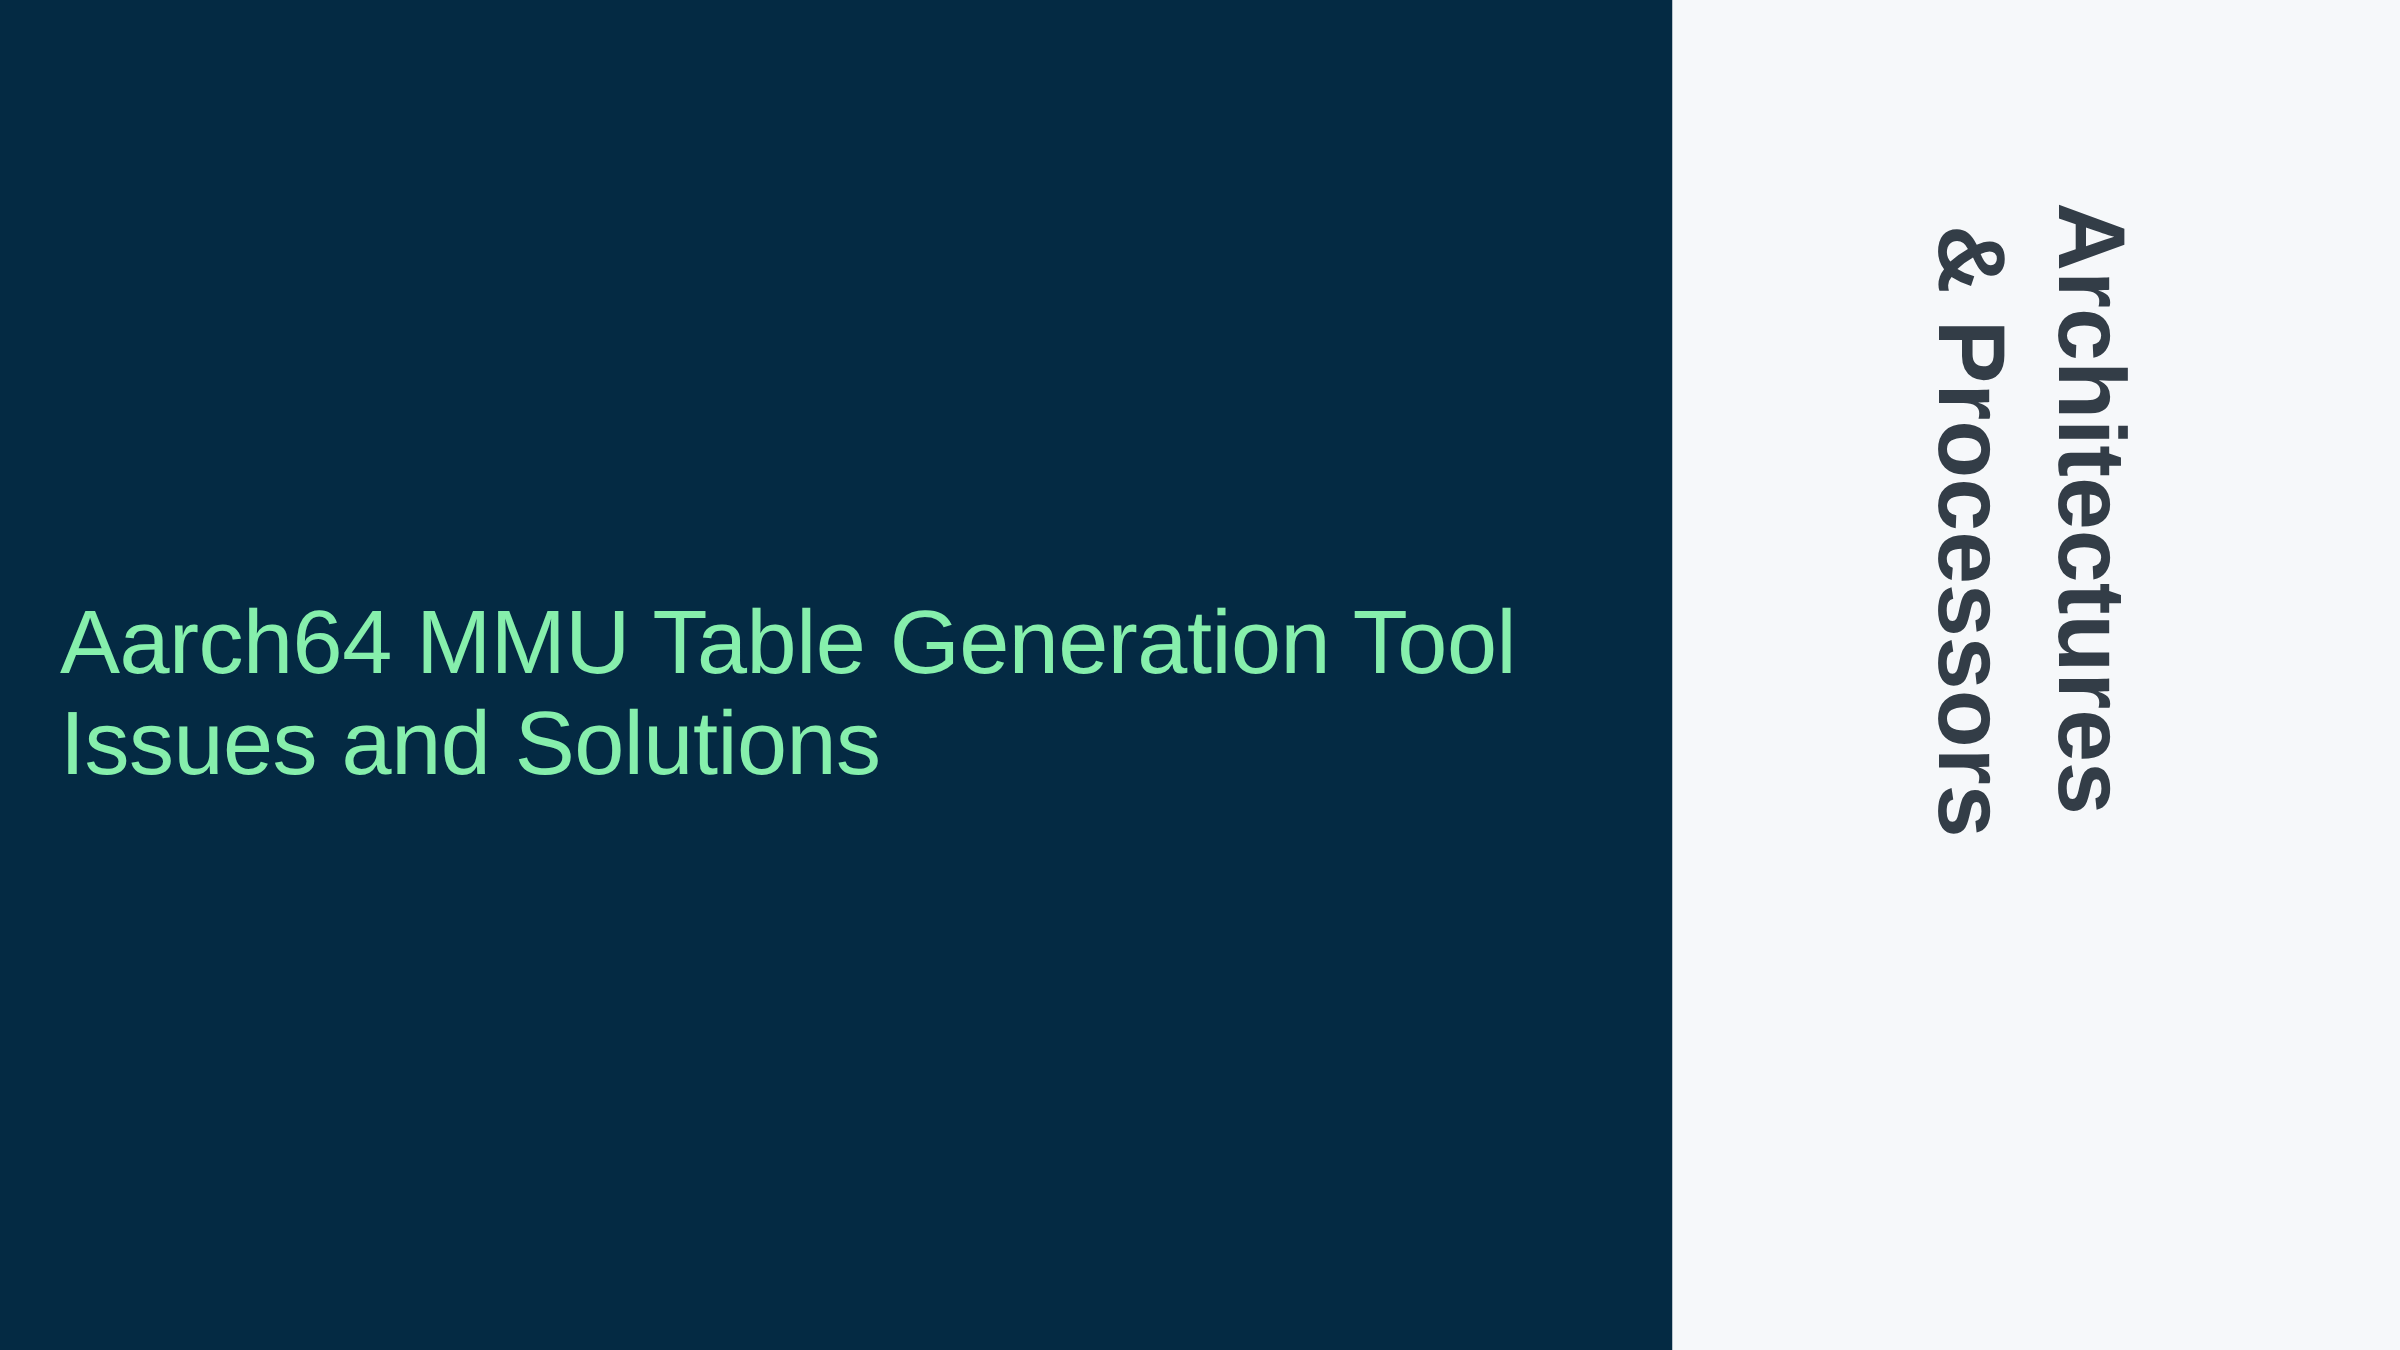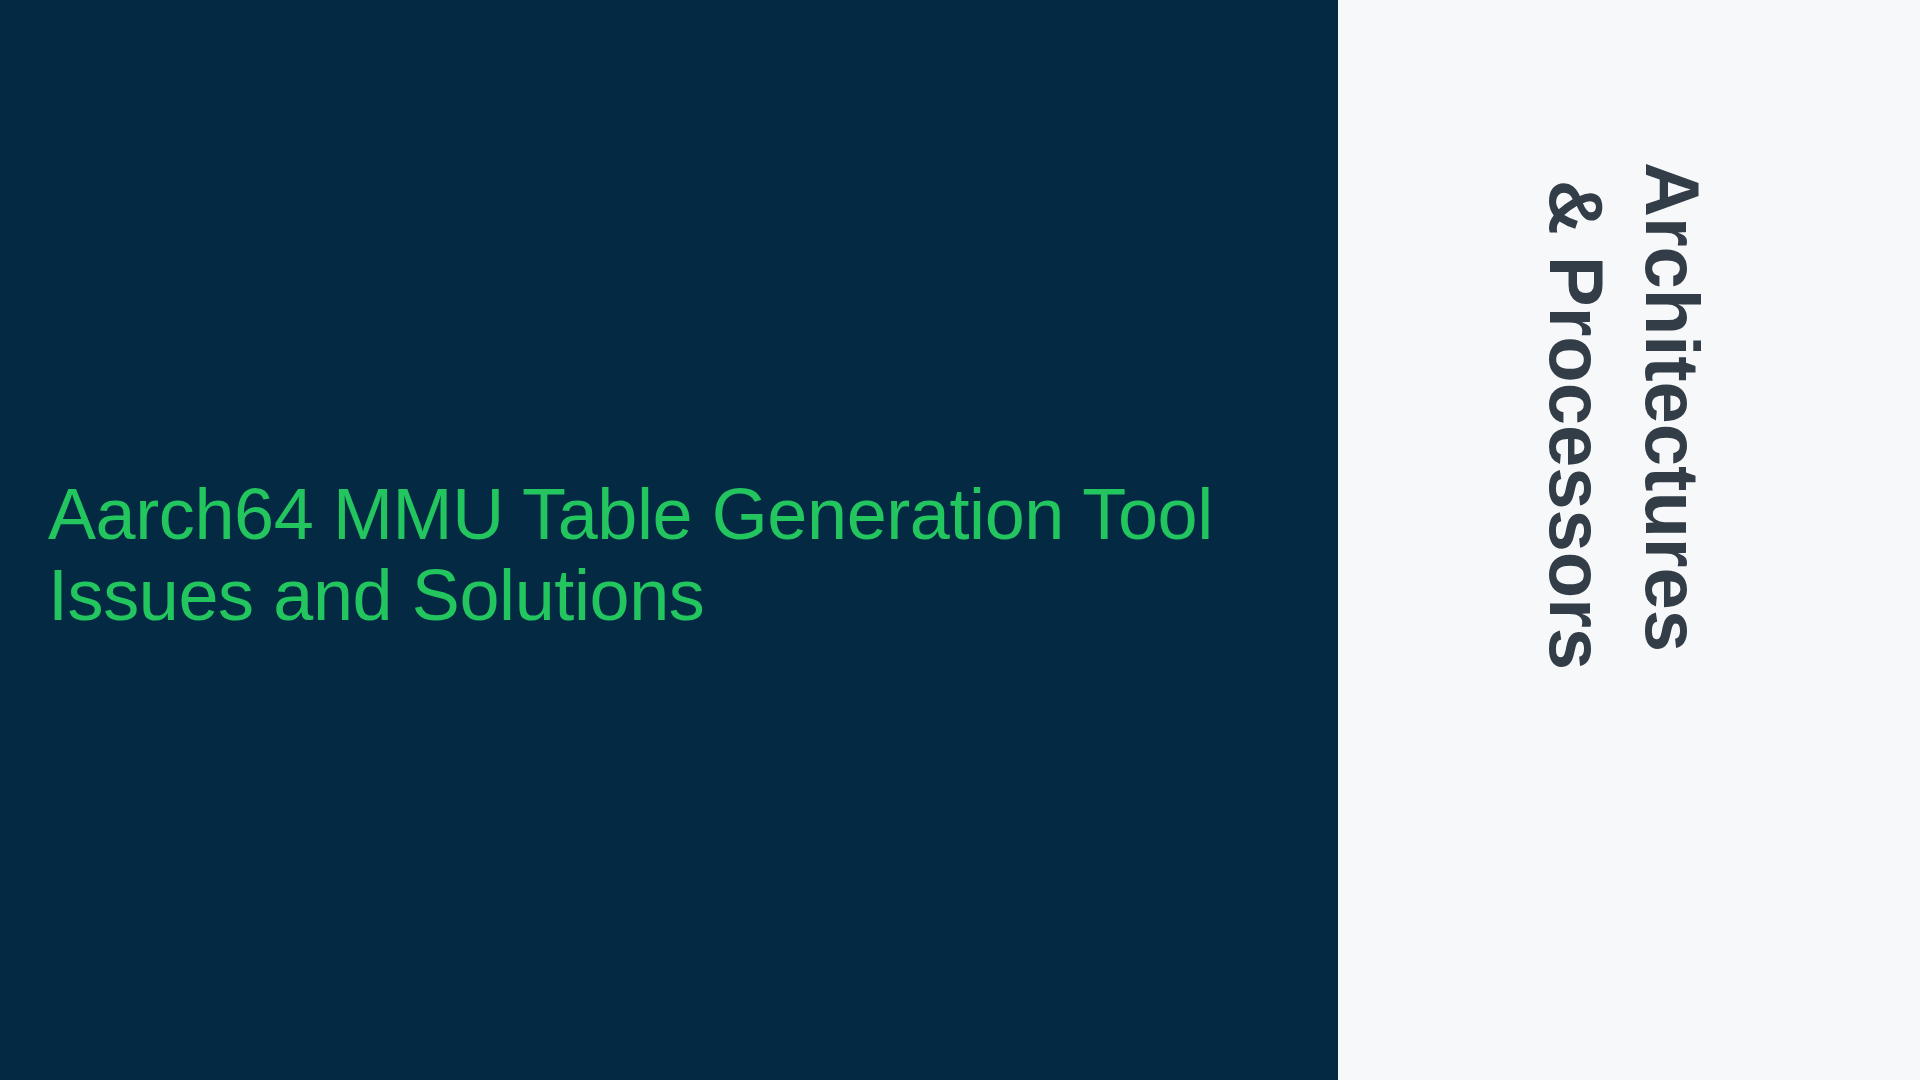--- a/index.html
+++ b/index.html
@@ -33,21 +33,21 @@
   .title-block {
     position: absolute;
     left: 48px;
     top: 474px;
     width: 1280px;
   }
 
   .slide-title {
     margin: 0;
     padding: 0;
-    color: #22c55e;
+    color: #86efac;
     font-family: "Liberation Sans", sans-serif;
     font-weight: 400;
     font-size: 72px;
     line-height: 1.12;
     letter-spacing: -0.4px;
     white-space: pre-line;
   }
 
   
   .right-panel {

